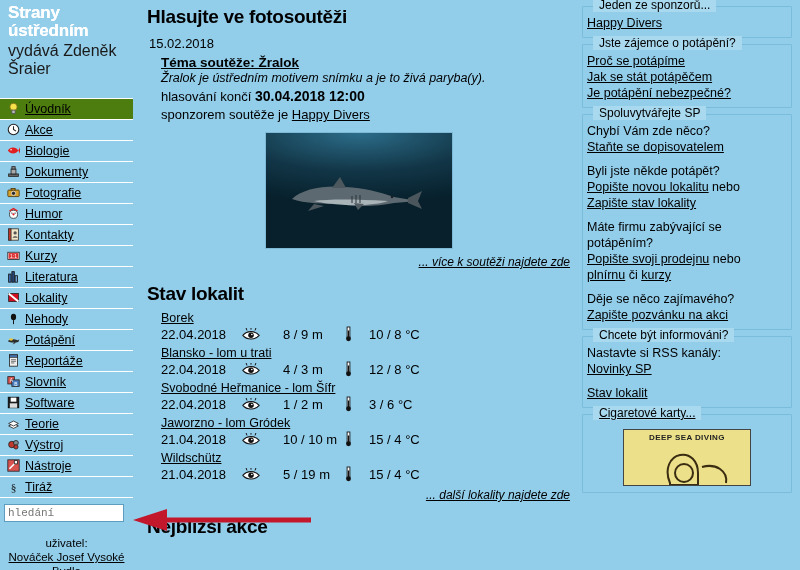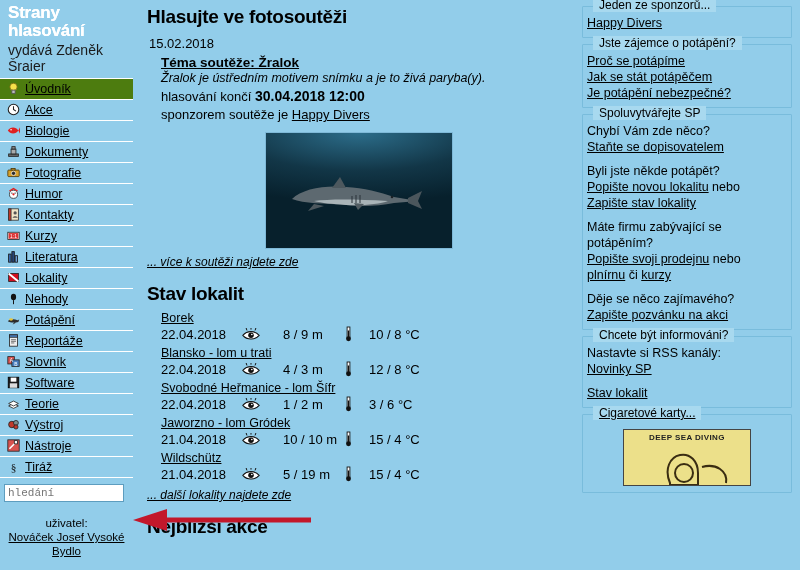--- a/index.html
+++ b/index.html
@@ -14,21 +14,21 @@
   .page{display:flex;width:800px;height:570px;}
 
   
   .sidebar{width:133px;flex:0 0 133px;position:relative;}
   .brand{padding:4px 6px 0 8px;}
   .brand-title{
     font-size:17px;font-weight:bold;color:#ffffff;
     line-height:18px;letter-spacing:-.2px;
     text-shadow:0 0 0 #fff;
   }
-  .brand-sub{font-size:14px;color:#1a1a1a;margin-top:2px;margin-bottom:4px;}
+  .brand-sub{font-size:16px;color:#1a1a1a;margin-top:2px;margin-bottom:20px;}
   .menu{margin:0;padding:0;list-style:none;border-top:1px solid #ffffff;}
   .menu li{
     border-bottom:1px solid #ffffff;
     height:20px;line-height:20px;
     display:flex;align-items:center;
     padding-left:6px;
     background:transparent;
   }
   .menu li.active{background:#4d7c0f;}
   .menu li .ico{
@@ -63,21 +63,21 @@
   .vline{margin-top:3px;font-size:13px;}
   .vline b{font-weight:bold;font-size:14px;}
   .photo{
     width:186px;height:115px;margin:10px auto 0 auto;
     border:1px solid #7fb9d8;
     background:
       radial-gradient(ellipse 120% 60% at 50% 0%, #2c6d8a 0%, #123647 55%, #07202c 100%);
     position:relative;overflow:hidden;
   }
   .shark{position:absolute;left:18px;top:44px;width:140px;height:34px;}
-  .morelink{text-align:left;font-size:12px;font-style:italic;margin-top:6px;}
+  .morelink{text-align:right;font-size:12px;font-style:italic;margin-top:6px;}
   .morelink a{font-style:italic;}
 
   .loc{margin:4px 0 0 14px;}
   .loc-name{font-size:12.5px;}
   .loc-row{display:flex;align-items:center;font-size:13px;margin-top:1px;}
   .loc-date{width:80px;flex:0 0 80px;}
   .eyewrap{width:42px;flex:0 0 42px;text-align:center;}
   .loc-vis{width:62px;flex:0 0 62px;}
   .thermwrap{width:24px;flex:0 0 24px;text-align:center;}
   .loc-temp{flex:1;}
@@ -114,21 +114,21 @@
 </head>
 <body>
 
 <div class="page">
 
   <div class="sidebar">
 
     <div class="brand">
       <div class="brand-title">
         <div>Strany</div>
-        <div>hlasování</div>
+        <div>ústředním</div>
       </div>
       <div class="brand-sub">vydává Zdeněk Šraier</div>
     </div>
 
     <ul class="menu" id="menu">
         <li class="active">
           <span class="ico">
             <svg width="13" height="13" viewBox="0 0 16 16">
               <circle cx="8" cy="6" r="4.5" fill="#f7e24a" stroke="#7a6a10"></circle>
               <rect x="6" y="10" width="4" height="4" fill="#bdbdbd" stroke="#555"></rect>

